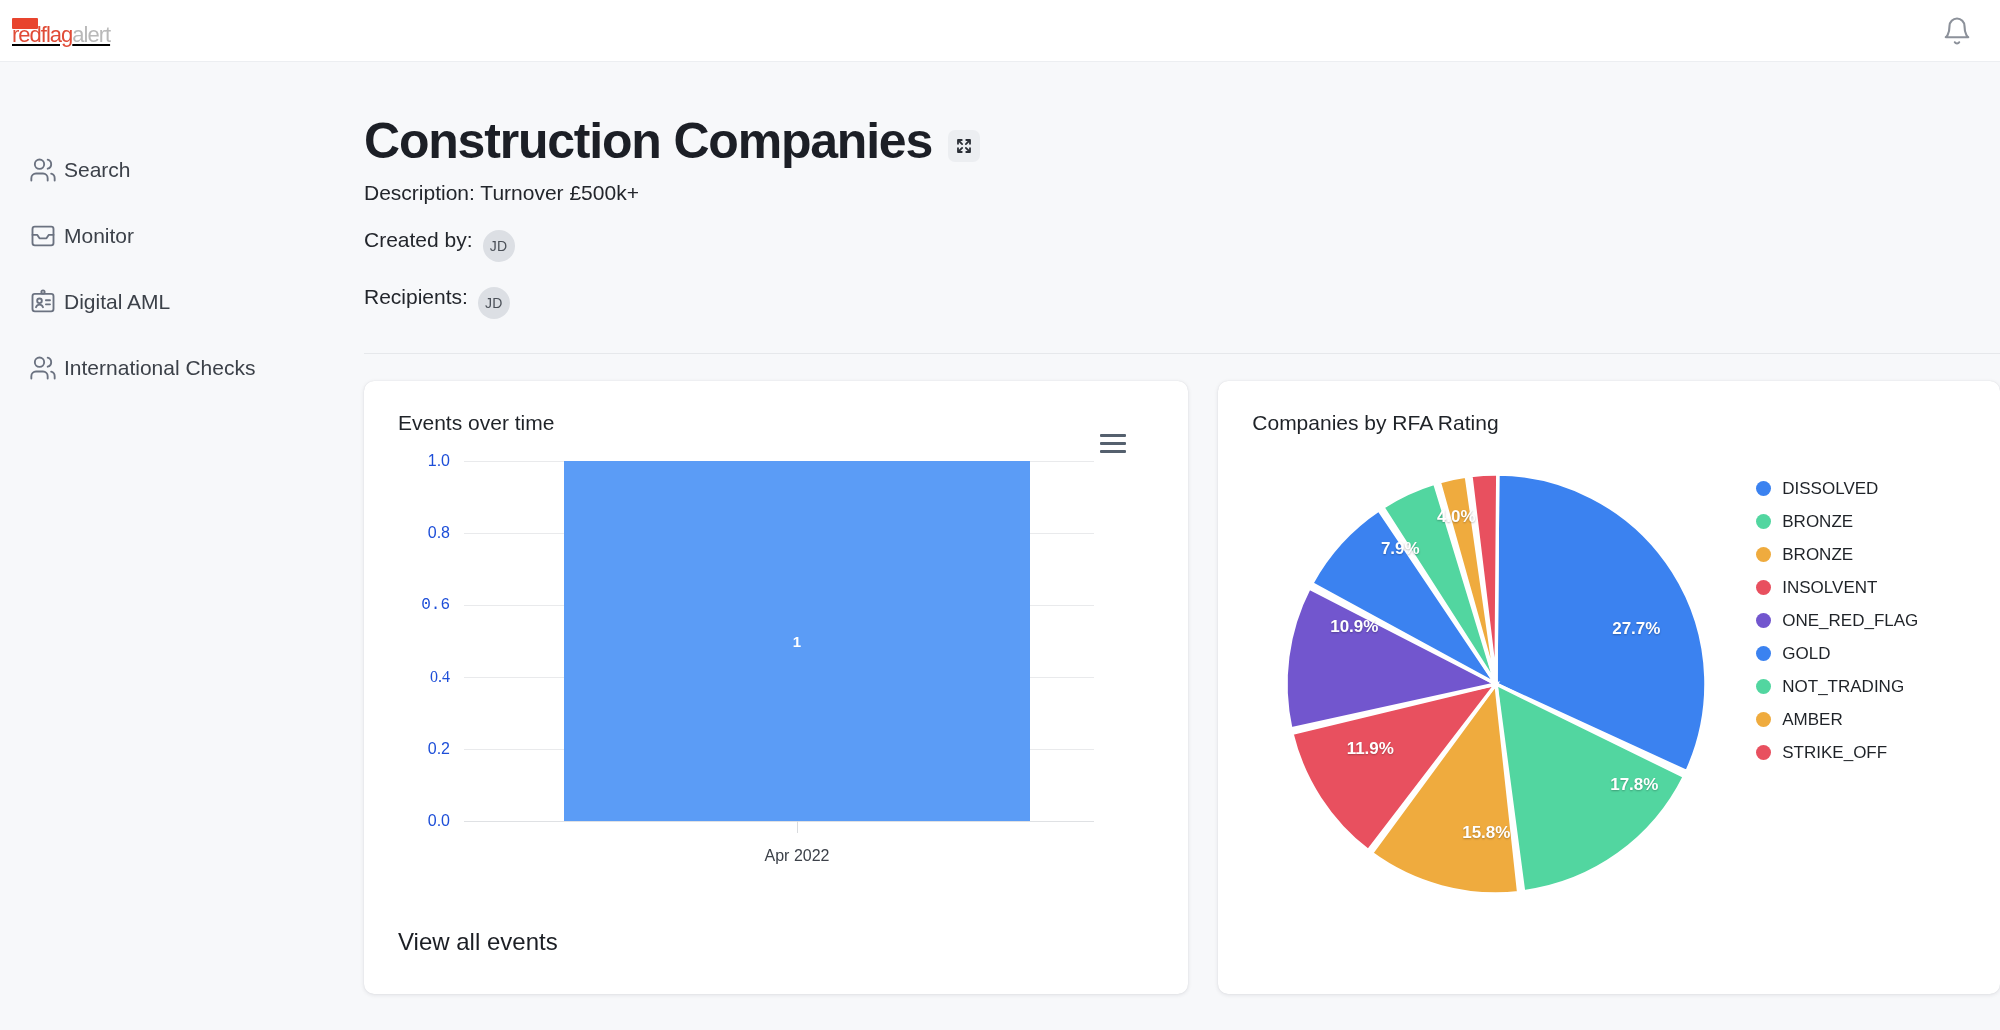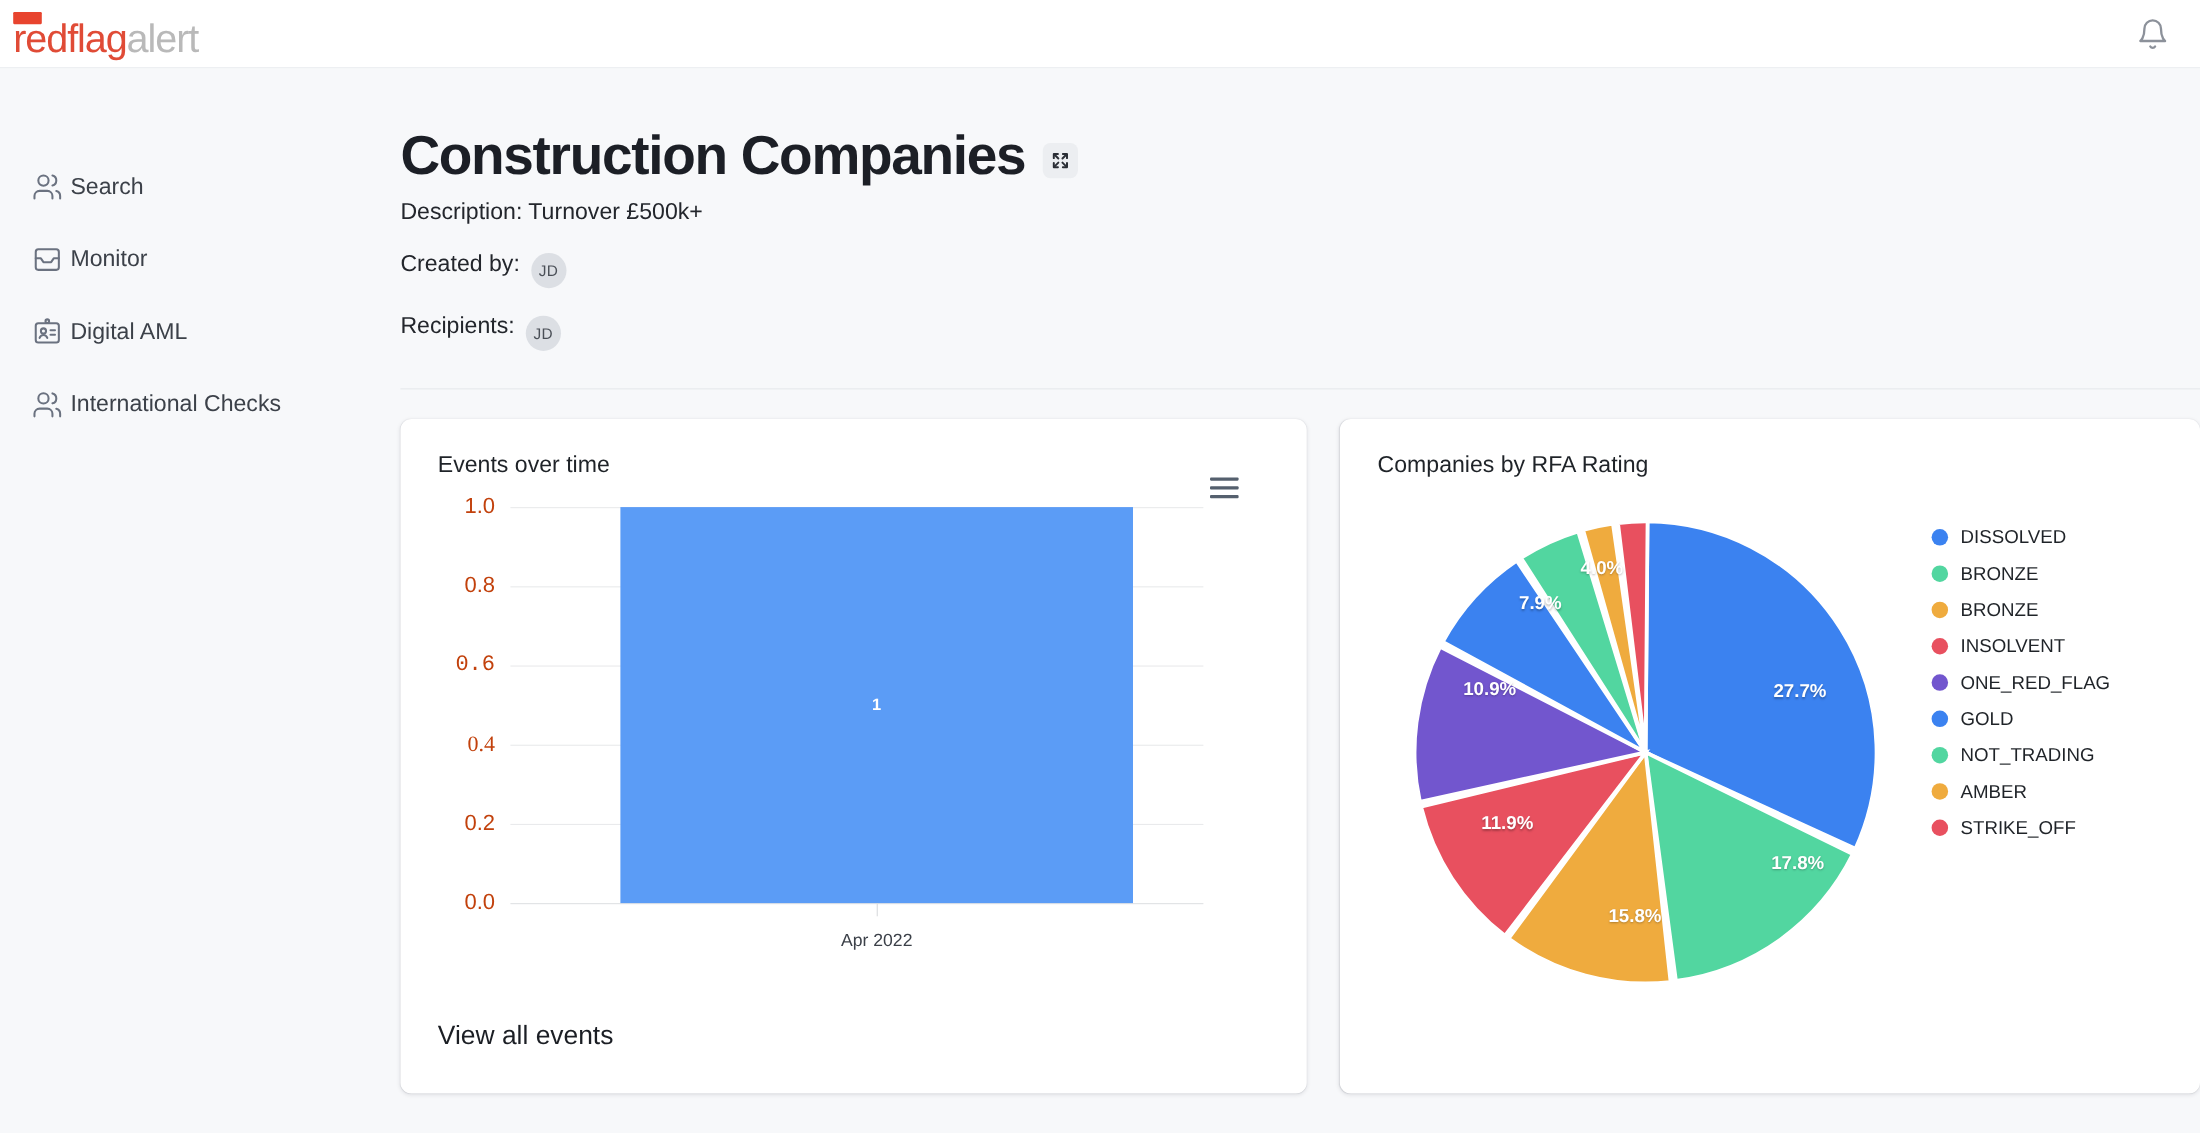--- a/index.html
+++ b/index.html
@@ -12,21 +12,21 @@
 
   
   .topbar {
     position: absolute; top: 0; left: 0;
     width: 2000px; height: 62px;
     background: #ffffff;
     border-bottom: 1px solid #eceef1;
     display: flex; align-items: center; justify-content: space-between;
   }
   .logo-wrap { display: flex; align-items: flex-start; padding-left: 10px; }
-  .logo { position: relative; font-size: 36px; letter-spacing: -1px; line-height: 1; }
+  .logo { position: relative; font-size: 22px; letter-spacing: -1px; line-height: 1; text-decoration: underline; }
   .logo .flag {
     position: absolute; left: 2px; top: 2px;
     width: 26px; height: 11px; background: #e8442e; border-radius: 1px;
   }
   .logo .red  { color: #e04b36; font-weight: 400; }
   .logo .gray { color: #b9b9b9; font-weight: 400; }
   .logo-text { padding-left: 2px; padding-top: 8px; white-space: nowrap; }
   .bell-btn { padding-right: 28px; display: flex; align-items: center; cursor: pointer; }
 
   
@@ -79,21 +79,21 @@
 
   
   .hamburger { position: absolute; right: 62px; top: 53px; width: 26px; cursor: pointer; }
   .hamburger span { display: block; height: 3px; background: #55606e; border-radius: 1px; margin-bottom: 5px; }
   .hamburger span:last-child { margin-bottom: 0; }
 
   
   .bar-chart { position: absolute; left: 0; top: 78px; width: 833px; height: 420px; }
   .yaxis-label {
     position: absolute; right: 0; transform: translateY(-50%);
-    font-size: 20px; color: #c2410c; text-align: right; width: 44px;
+    font-size: 16px; color: #1d4ed8; text-align: right; width: 44px;
   }
   .gridline { position: absolute; left: 0; height: 1px; background: #e9eaec; }
   .bar { position: absolute; background: #5b9cf6; }
   .bar-value {
     position: absolute; color: #fff; font-size: 15px; font-weight: 700;
     transform: translate(-50%,-50%);
   }
   .xtick {
     position: absolute; font-size: 16px; color: #3c4149;
     transform: translateX(-50%);

